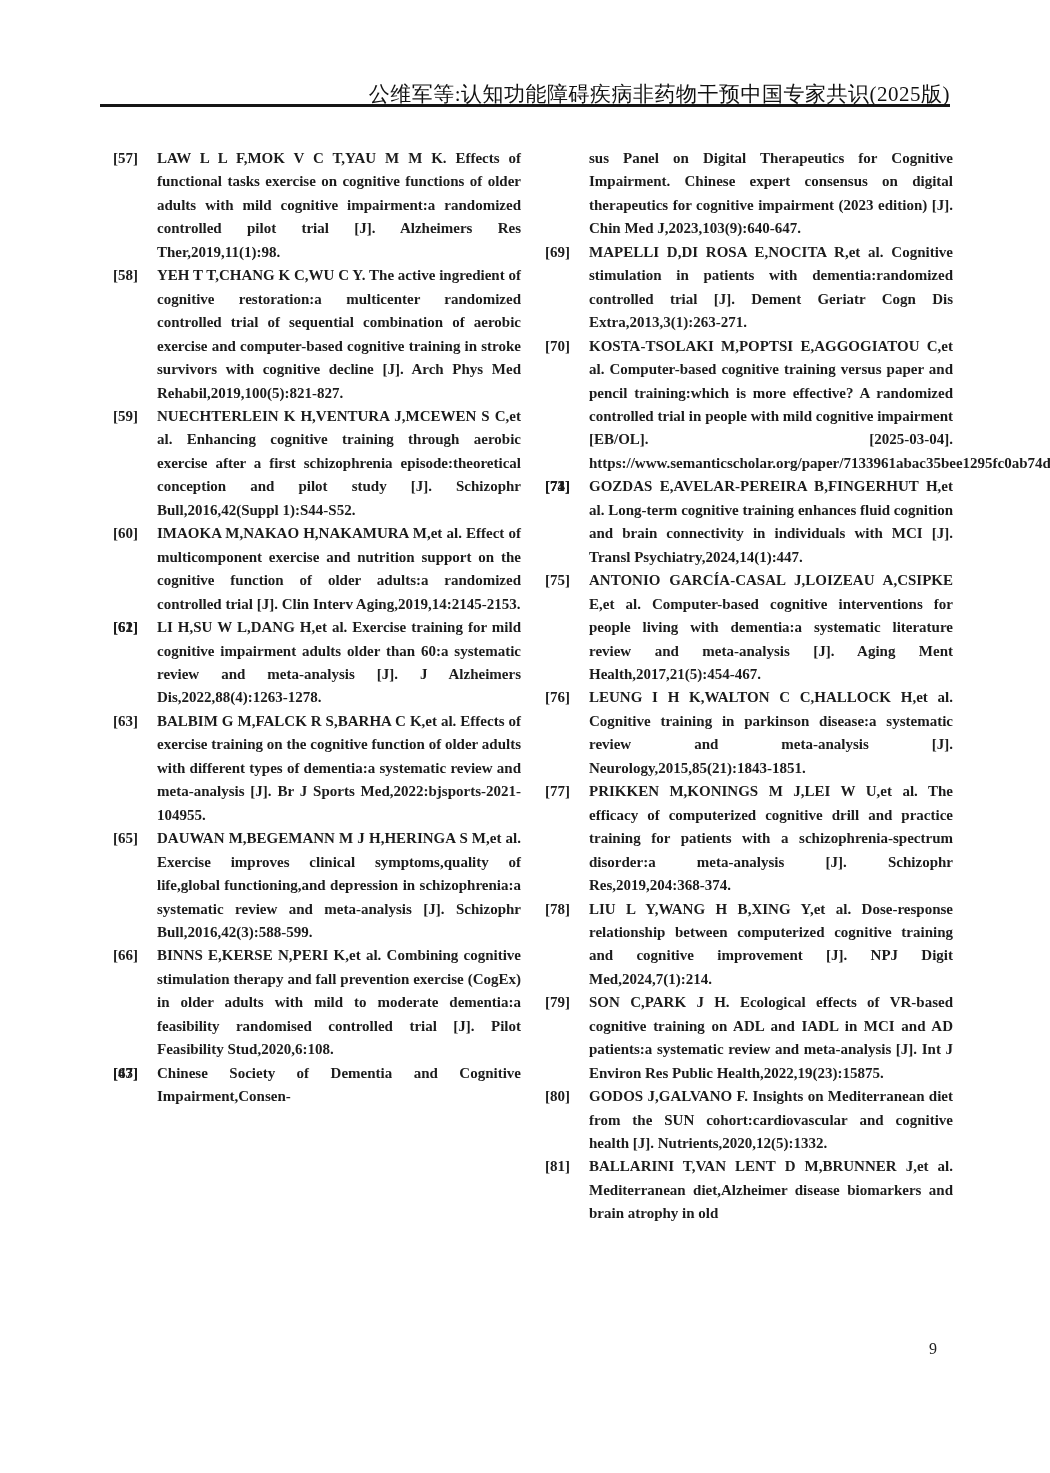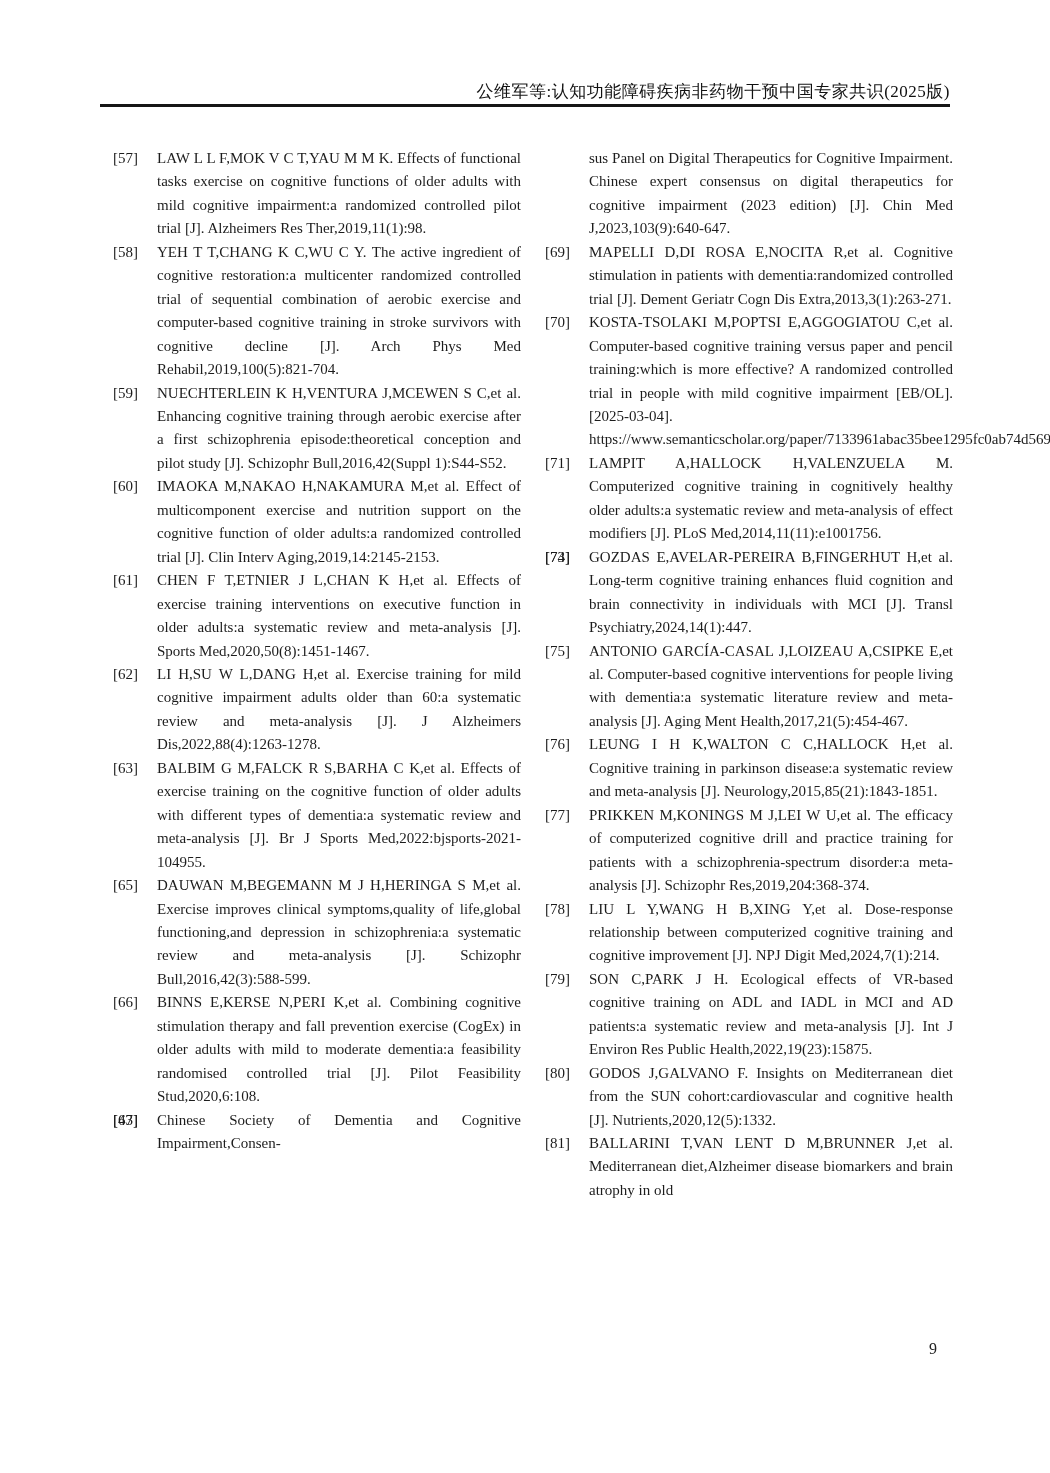--- a/index.html
+++ b/index.html
@@ -9,21 +9,21 @@
     height: 1473px;
     background: #ffffff;
     font-family: "Liberation Serif", "DejaVu Serif", serif;
     color: #1c1c1c;
     overflow: hidden;
   }
   .running-header {
     position: absolute;
     top: 80px;
     right: 100px;
-    font-size: 17px;
+    font-size: 21px;
     letter-spacing: 0.5px;
     color: #111;
     white-space: nowrap;
   }
   .header-rule {
     position: absolute;
     top: 104px;
     left: 100px;
     right: 100px;
     height: 0;
@@ -37,20 +37,21 @@
     display: flex;
   }
   .col { width: 408px; }
   .col.left { margin-right: 24px; }
   .ref-item {
     position: relative;
     padding-left: 44px;
     font-size: 15px;
     line-height: 23.45px;
     text-align: justify;
+    font-weight: bold;
   }
   .ref-num {
     position: absolute;
     left: 0;
     top: 0;
     white-space: nowrap;
   }
   .page-number {
     position: absolute;
     top: 1340px;
@@ -69,36 +70,35 @@
   <div class="header-rule"></div>
   <div class="columns">
     <div class="col left">
   <div class="ref-item">
     <span class="ref-num">[57]</span>
     <div class="ref-text">LAW L L F,MOK V C T,YAU M M K. Effects of functional tasks exercise on cognitive functions of older adults with mild cognitive impairment:a randomized controlled pilot trial [J]. Alzheimers Res Ther,2019,11(1):98.</div>
   </div>
 
   <div class="ref-item">
     <span class="ref-num">[58]</span>
-    <div class="ref-text">YEH T T,CHANG K C,WU C Y. The active ingredient of cognitive restoration:a multicenter randomized controlled trial of sequential combination of aerobic exercise and computer-based cognitive training in stroke survivors with cognitive decline [J]. Arch Phys Med Rehabil,2019,100(5):821-704.</div>
+    <div class="ref-text">YEH T T,CHANG K C,WU C Y. The active ingredient of cognitive restoration:a multicenter randomized controlled trial of sequential combination of aerobic exercise and computer-based cognitive training in stroke survivors with cognitive decline [J]. Arch Phys Med Rehabil,2019,100(5):821-827.</div>
   </div>
 
   <div class="ref-item">
     <span class="ref-num">[59]</span>
     <div class="ref-text">NUECHTERLEIN K H,VENTURA J,MCEWEN S C,et al. Enhancing cognitive training through aerobic exercise after a first schizophrenia episode:theoretical conception and pilot study [J]. Schizophr Bull,2016,42(Suppl 1):S44-S52.</div>
   </div>
 
   <div class="ref-item">
     <span class="ref-num">[60]</span>
     <div class="ref-text">IMAOKA M,NAKAO H,NAKAMURA M,et al. Effect of multicomponent exercise and nutrition support on the cognitive function of older adults:a randomized controlled trial [J]. Clin Interv Aging,2019,14:2145-2153.</div>
   </div>
 
   <div class="ref-item">
     <span class="ref-num">[61]</span>
-    <div class="ref-text">CHEN F T,ETNIER J L,CHAN K H,et al. Effects of exercise training interventions on executive function in older adults:a systematic review and meta-analysis [J]. Sports Med,2020,50(8):1451-1467.</div>
   </div>
 
   <div class="ref-item">
     <span class="ref-num">[62]</span>
     <div class="ref-text">LI H,SU W L,DANG H,et al. Exercise training for mild cognitive impairment adults older than 60:a systematic review and meta-analysis [J]. J Alzheimers Dis,2022,88(4):1263-1278.</div>
   </div>
 
   <div class="ref-item">
     <span class="ref-num">[63]</span>
     <div class="ref-text">BALBIM G M,FALCK R S,BARHA C K,et al. Effects of exercise training on the cognitive function of older adults with different types of dementia:a systematic review and meta-analysis [J]. Br J Sports Med,2022:bjsports-2021-104955.</div>
@@ -140,21 +140,20 @@
     <div class="ref-text">MAPELLI D,DI ROSA E,NOCITA R,et al. Cognitive stimulation in patients with dementia:randomized controlled trial [J]. Dement Geriatr Cogn Dis Extra,2013,3(1):263-271.</div>
   </div>
 
   <div class="ref-item">
     <span class="ref-num">[70]</span>
     <div class="ref-text">KOSTA-TSOLAKI M,POPTSI E,AGGOGIATOU C,et al. Computer-based cognitive training versus paper and pencil training:which is more effective? A randomized controlled trial in people with mild cognitive impairment [EB/OL]. [2025-03-04]. https://www.semanticscholar.org/paper/7133961abac35bee1295fc0ab74d569f833bb787.</div>
   </div>
 
   <div class="ref-item">
     <span class="ref-num">[71]</span>
-    <div class="ref-text">LAMPIT A,HALLOCK H,VALENZUELA M. Computerized cognitive training in cognitively healthy older adults:a systematic review and meta-analysis of effect modifiers [J]. PLoS Med,2014,11(11):e1001756.</div>
   </div>
 
 
   <div class="ref-item">
     <span class="ref-num">[73]</span>
   </div>
 
   <div class="ref-item">
     <span class="ref-num">[74]</span>
     <div class="ref-text">GOZDAS E,AVELAR-PEREIRA B,FINGERHUT H,et al. Long-term cognitive training enhances fluid cognition and brain connectivity in individuals with MCI [J]. Transl Psychiatry,2024,14(1):447.</div>

